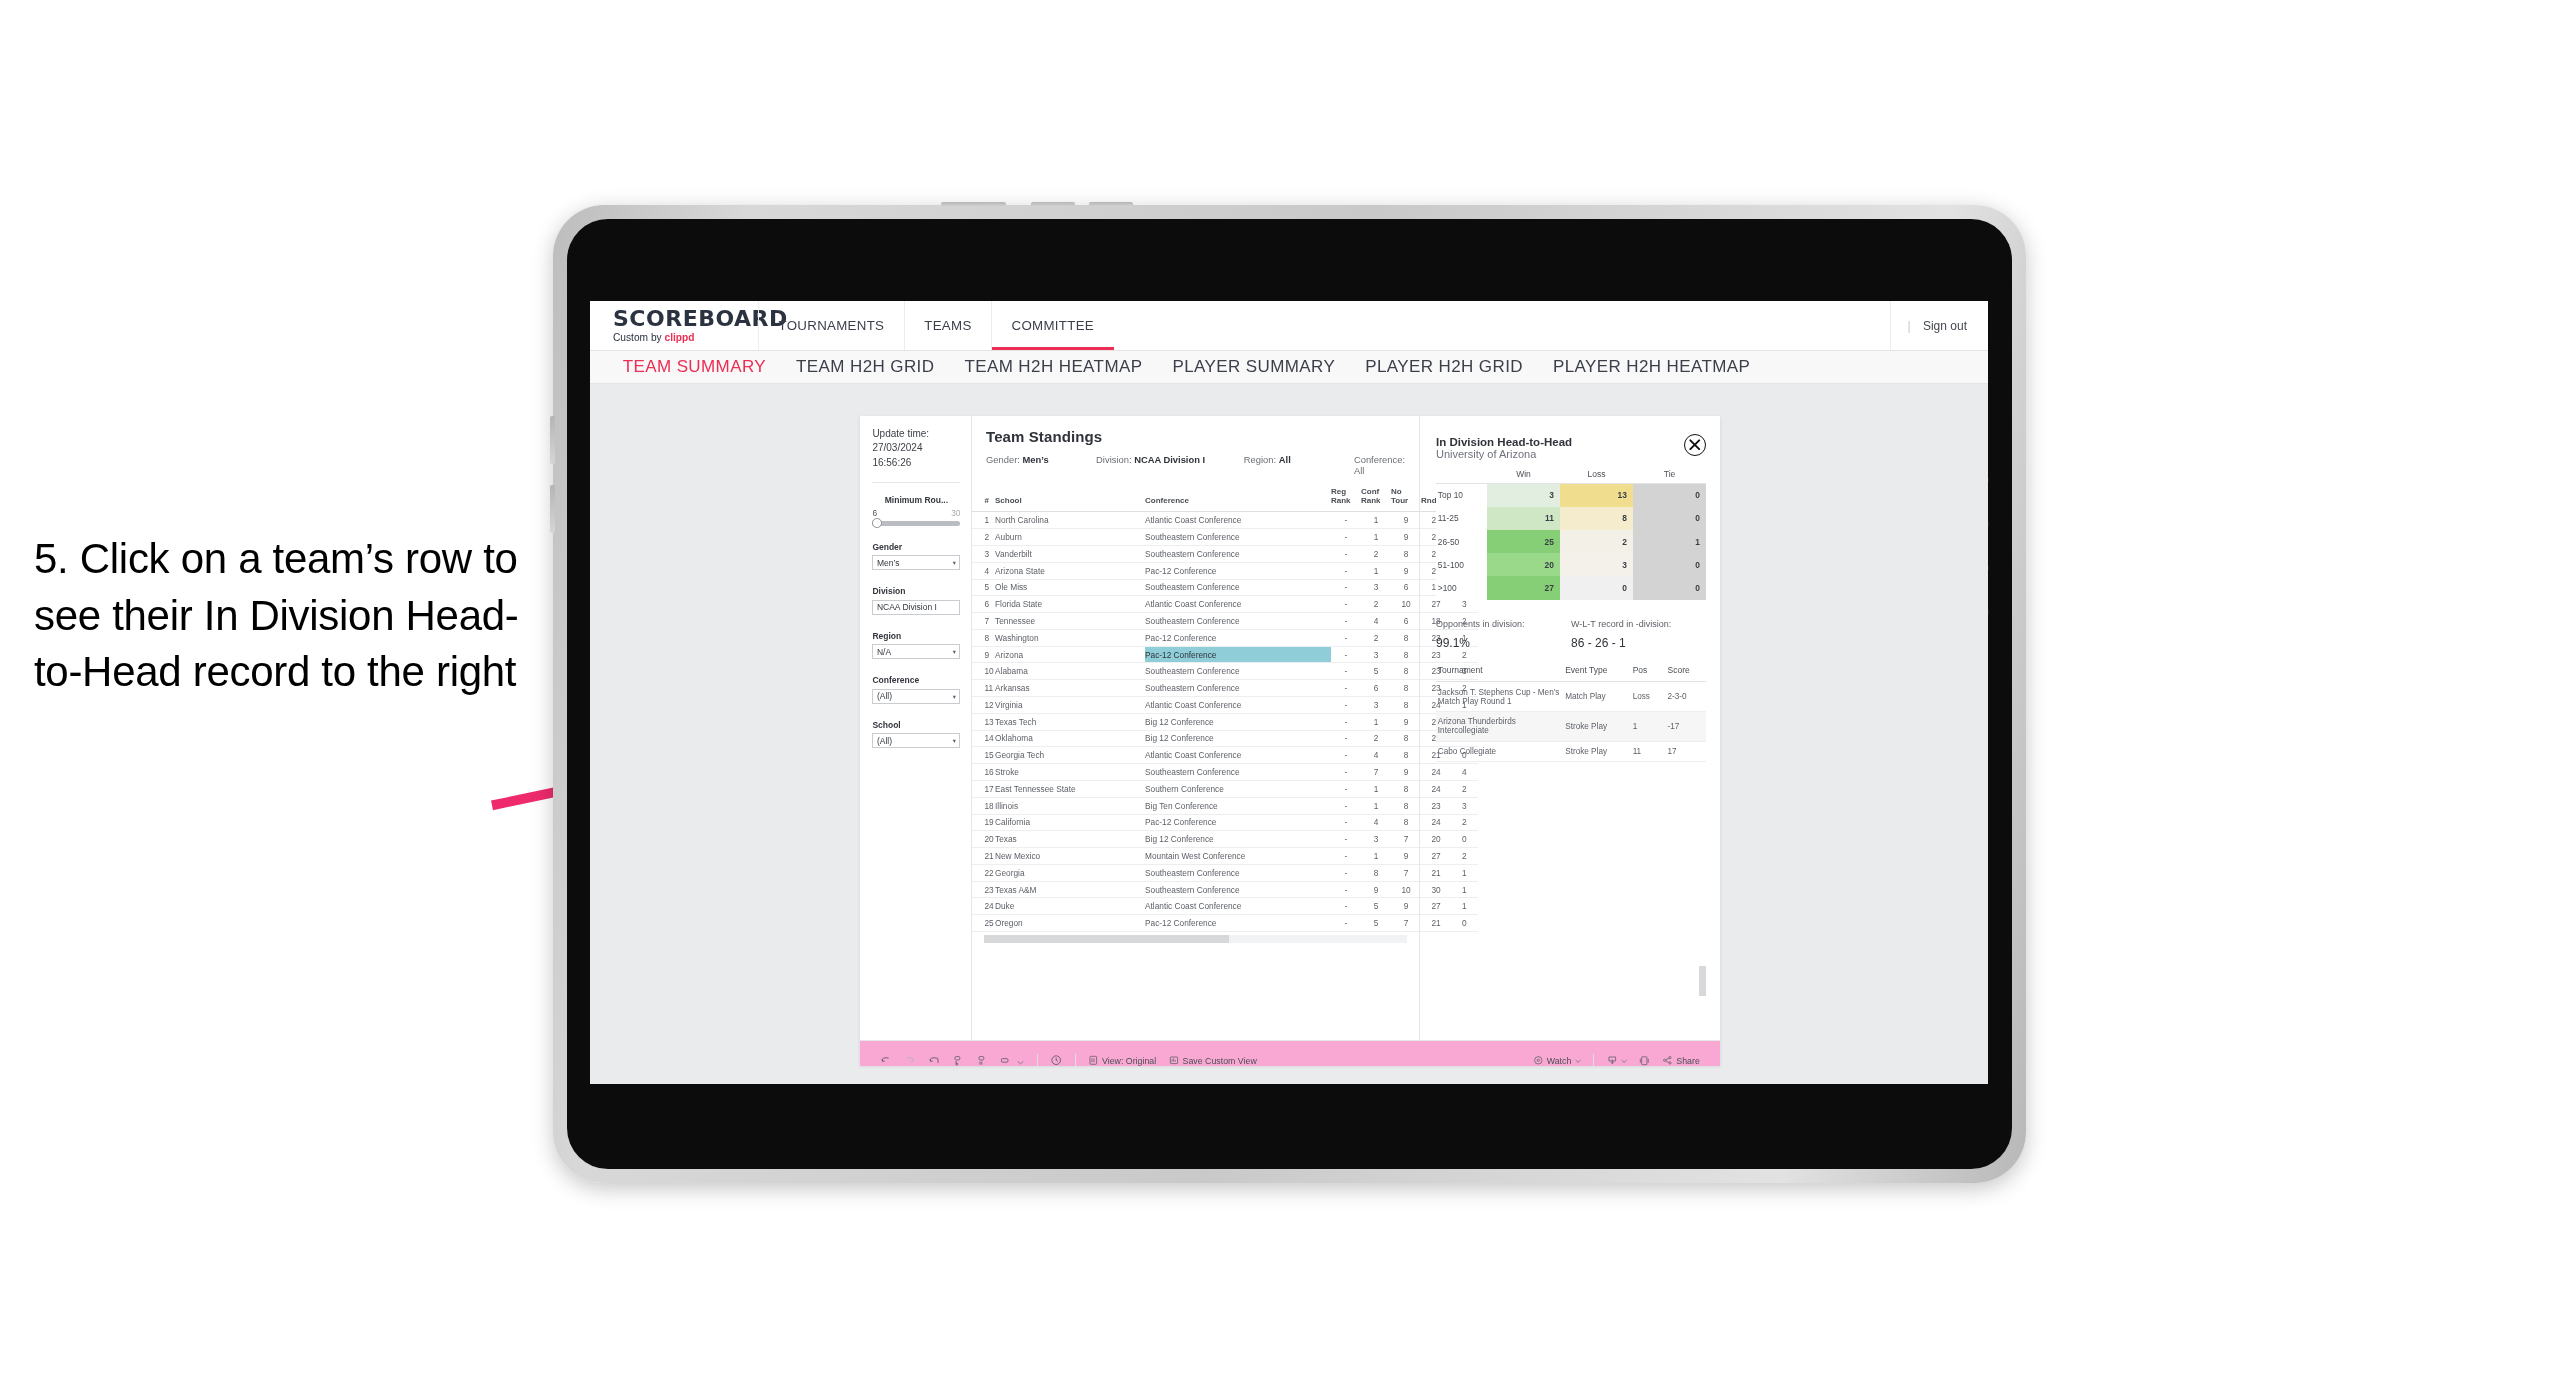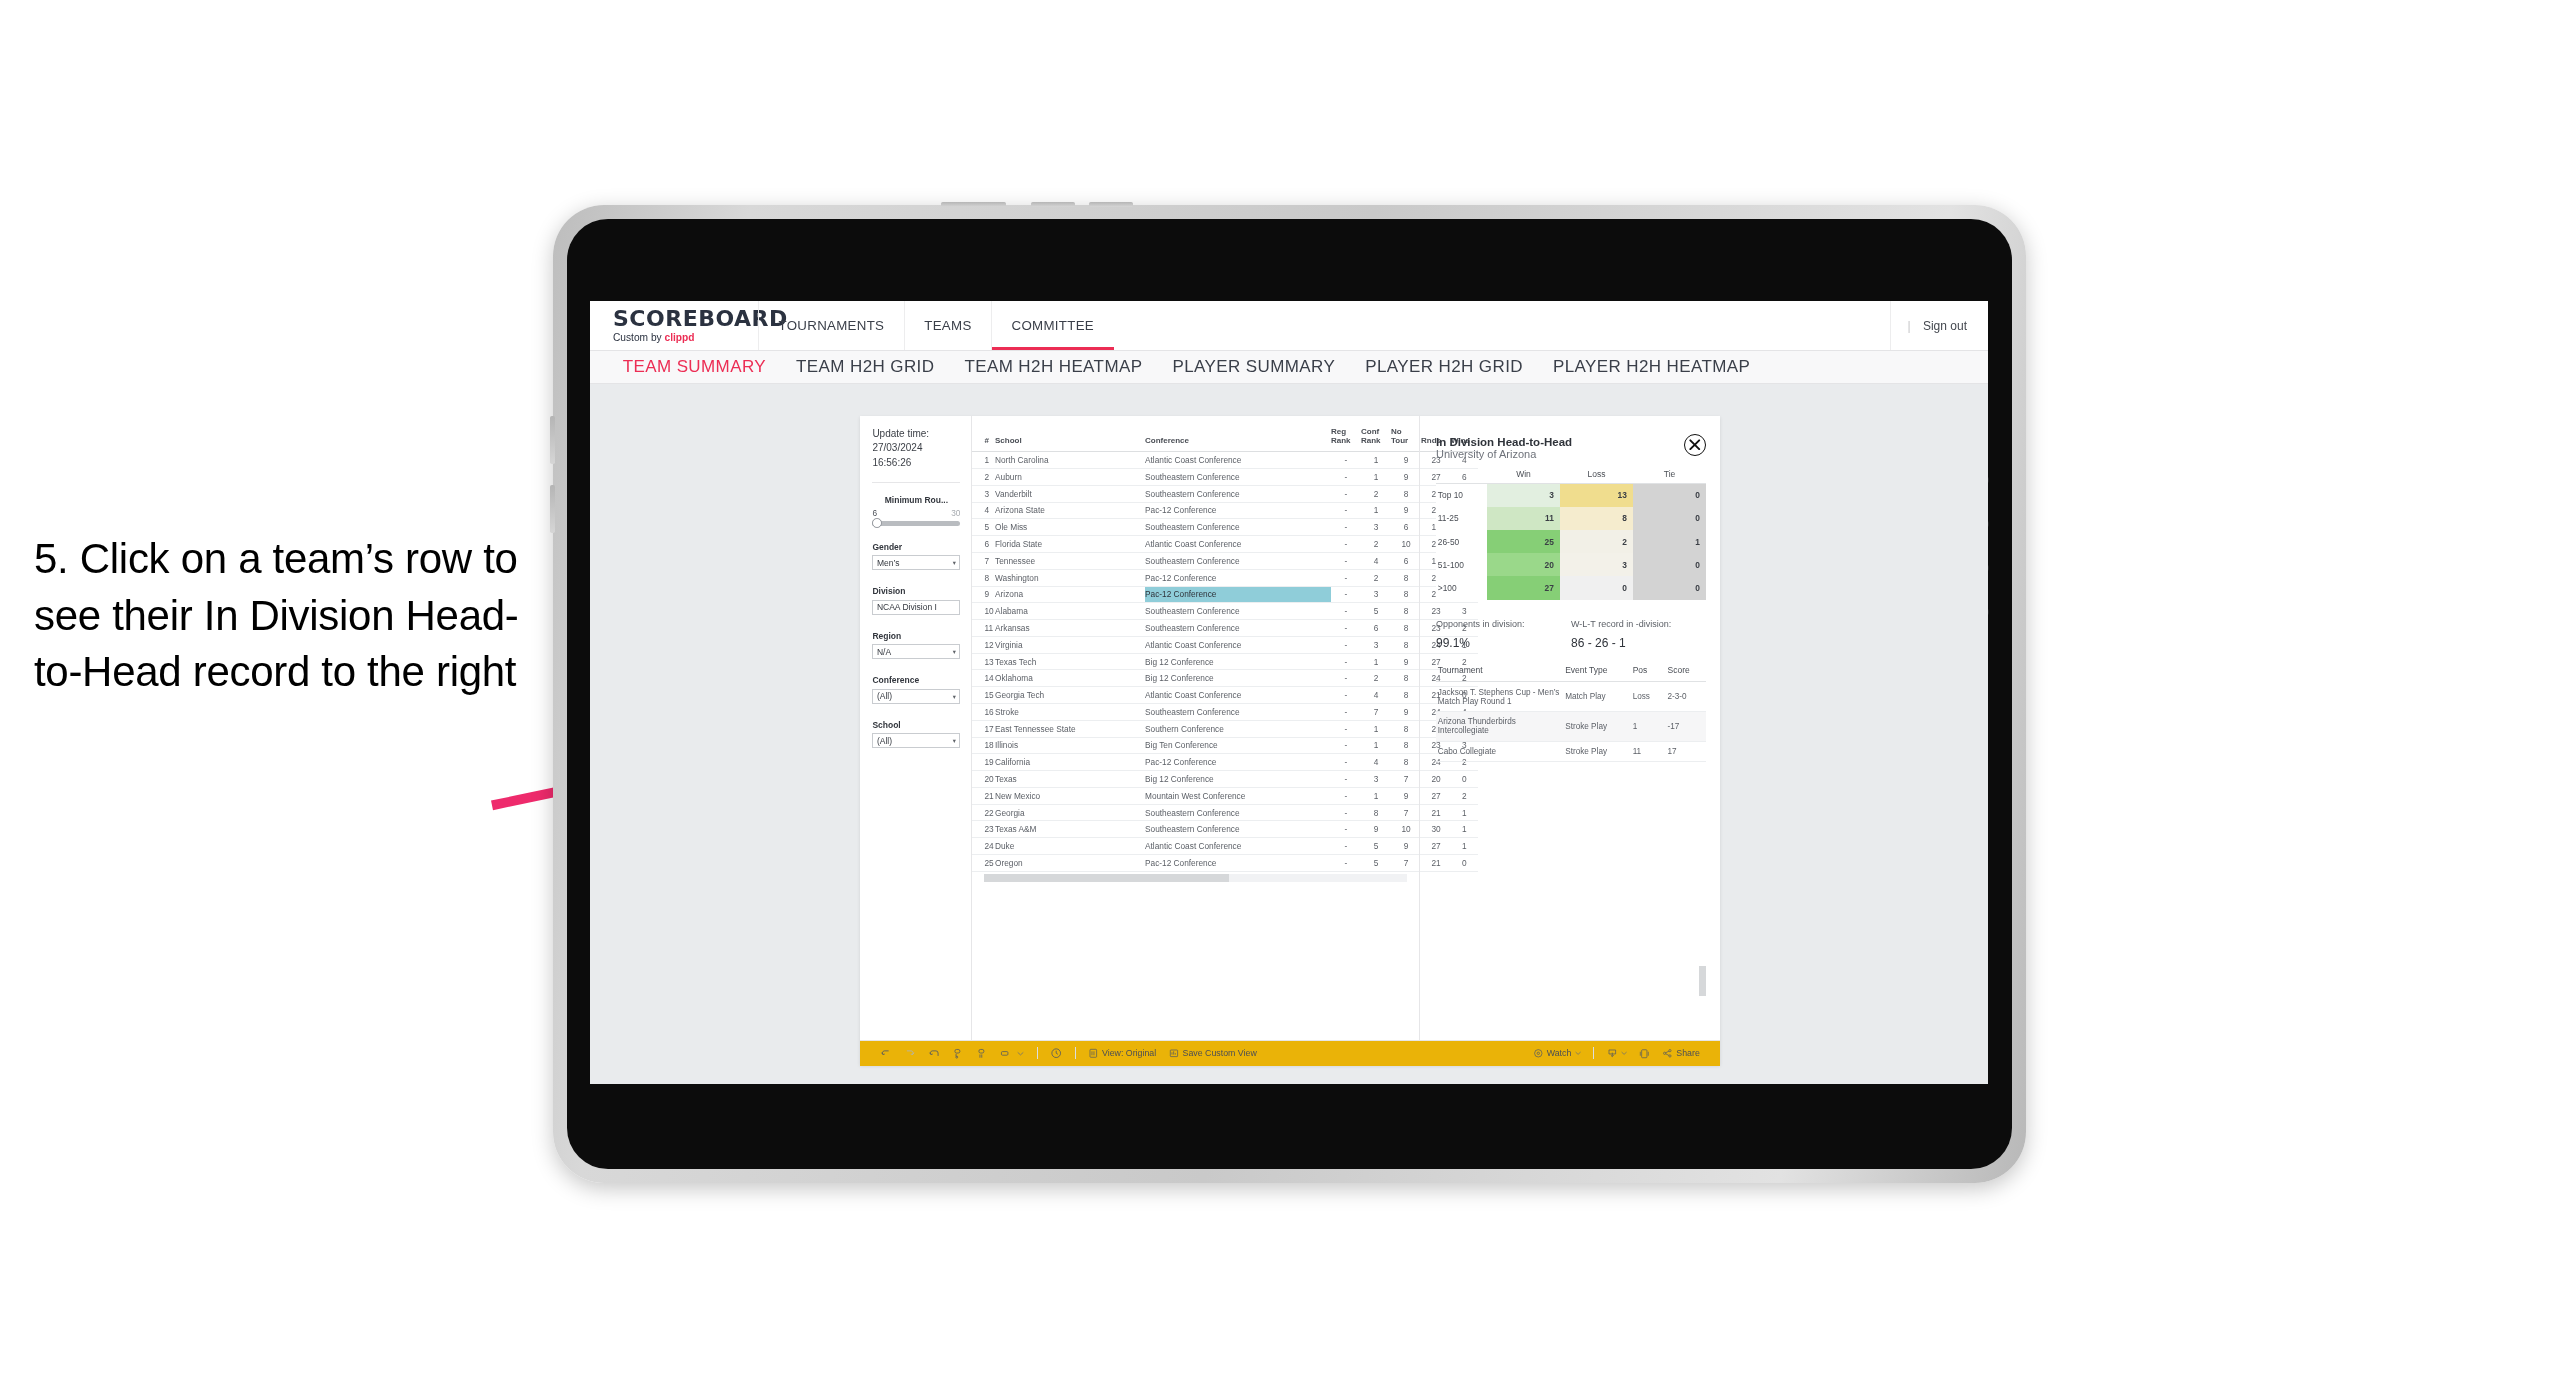--- a/index.html
+++ b/index.html
@@ -207,22 +207,22 @@
   table.trn tr.alt td { background: #f6f6f7; }
   .t-name { width: 117px; }
   .t-type { width: 62px; }
   .t-pos  { width: 32px; }
   .t-score{ width: 37px; }
   #trn-scroll { position: absolute; right: 14px; width: 7px; background: #d6d8da; }
 
   
   #toolbar {
     height: 26.5px; border-top: 0.9px solid #e6e6e8;
-    display: flex; align-items: center; padding: 0 14px;
-    background: #eab308; font-size: 8.8px; color: #4a4e55; gap: 0;
+    display: flex; align-items: flex-end; padding: 0 14px;
+    background: #f9a8d4; font-size: 8.8px; color: #4a4e55; gap: 0;
   }
   .tb { display: flex; align-items: center; gap: 3.5px; padding: 0 6.2px; cursor: pointer; white-space: nowrap; }
   .tb-sep { width: 0.9px; height: 12.4px; background: #dcdee0; margin: 0 6.2px; }
   .tb svg { display: block; }
 </style>
 </head>
 <body>
 
 <div id="annotation">5. Click on a team’s row to see their In Division Head-to-Head record to the right</div>
 
@@ -330,20 +330,29 @@
           <div class="filter-grp">
             <div class="filter-label">School</div>
             <div class="sel">
               <span>(All)</span>
               <span class="caret">▾</span>
             </div>
           </div>
         </div>
 
         <div id="standings">
+          <div id="st-head">
+            <div id="st-title">Team Standings</div>
+            <div id="st-filters">
+              <div class="f f1"><span>Gender: </span><b>Men’s</b></div>
+              <div class="f f2"><span>Division: </span><b>NCAA Division I</b></div>
+              <div class="f f3"><span>Region: </span><b>All</b></div>
+              <div class="f"><span>Conference: </span><span>All</span></div>
+            </div>
+          </div>
 
           <div id="table-wrap">
             <table class="std">
               <thead>
                 <tr>
                   <th class="c-rank">#</th>
                   <th class="c-school">School</th>
                   <th class="c-conf">Conference</th>
                   <th class="c-num">
                       <span style="display:block">Reg</span>

